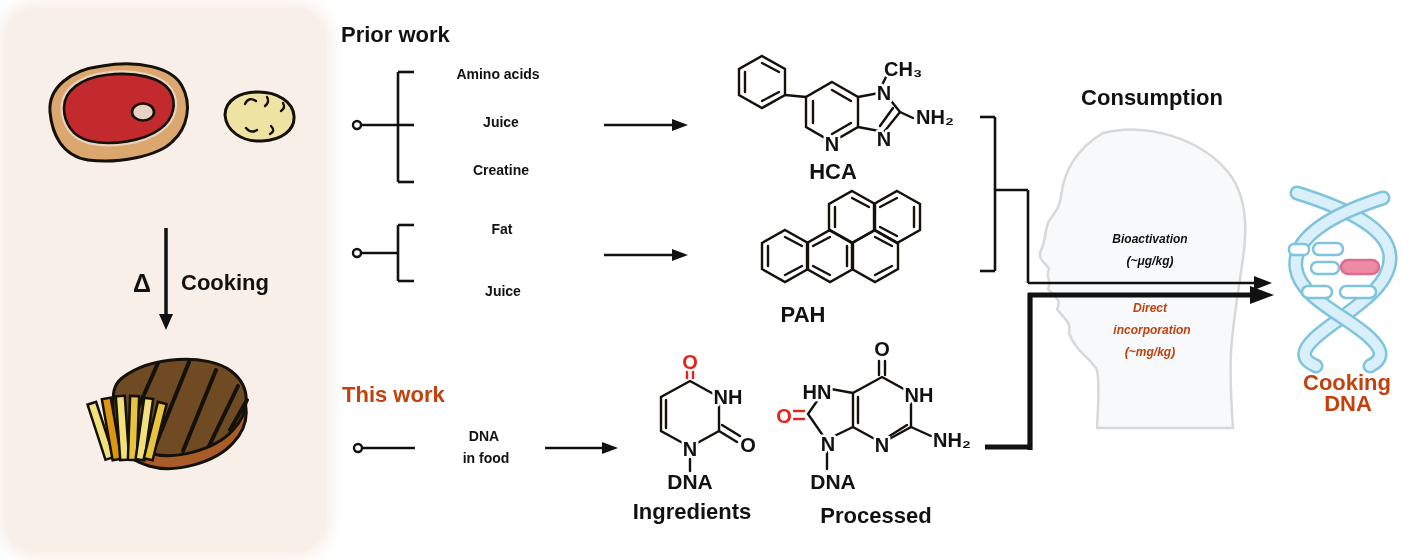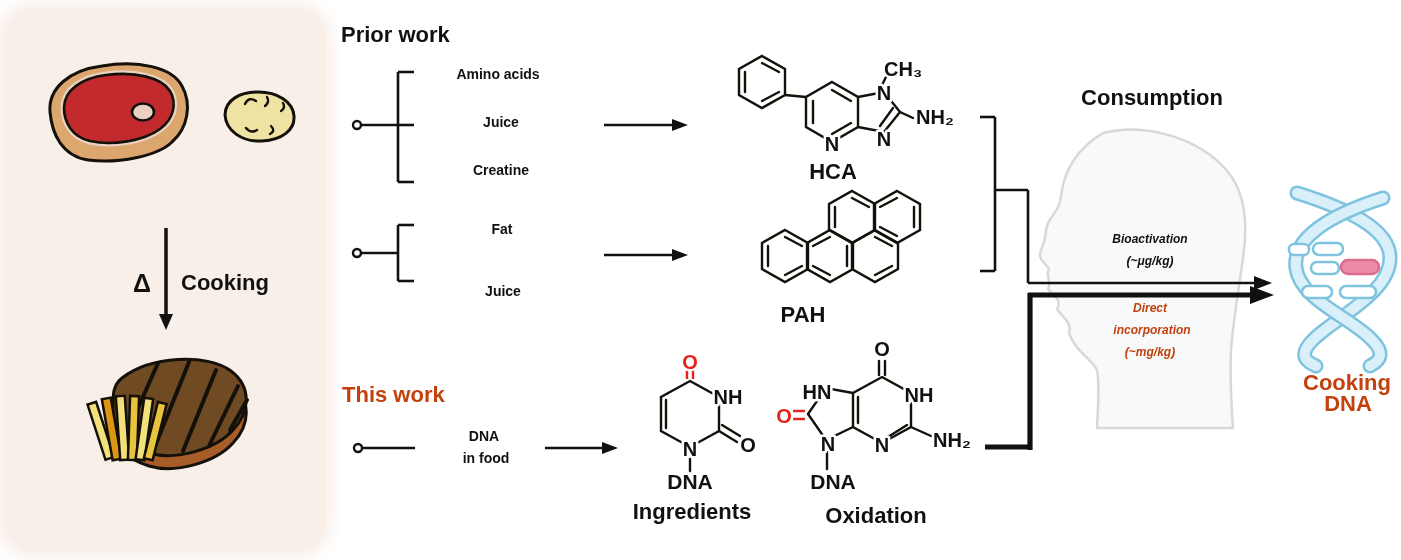--- a/index.html
+++ b/index.html
@@ -254,21 +254,21 @@
   <div class="lbl s19 it ctr" style="left:1150px;top:255px;">(~μg/kg)</div>
   <div class="lbl s19 it red ctr" style="left:1150px;top:302px;">Direct</div>
   <div class="lbl s19 it red ctr" style="left:1152px;top:324px;">incorporation</div>
   <div class="lbl s19 it red ctr" style="left:1150px;top:346px;">(~mg/kg)</div>
 
   <div class="lbl s22 red" style="left:342px;top:384px;text-align:right;">This work</div>
   <div class="lbl s21 ctr" style="left:484px;top:429px;">DNA</div>
   <div class="lbl s21 ctr" style="left:486px;top:451px;">in food</div>
 
   <div class="lbl s22 ctr" style="left:692px;top:501px;">Ingredients</div>
-  <div class="lbl s22 ctr" style="left:876px;top:505px;">Oxidation</div>
+  <div class="lbl s22 ctr" style="left:876px;top:505px;">Processed</div>
 
   <div class="lbl s22 red ctr" style="left:1347px;top:372px;">Cooking</div>
   <div class="lbl s22 red ctr" style="left:1348px;top:393px;">DNA</div>
 
   <div class="lbl s25 ctr" style="left:142px;top:271px;">Δ</div>
   <div class="lbl s22" style="left:181px;top:272px;">Cooking</div>
 
 </div>
 
 </body></html>

